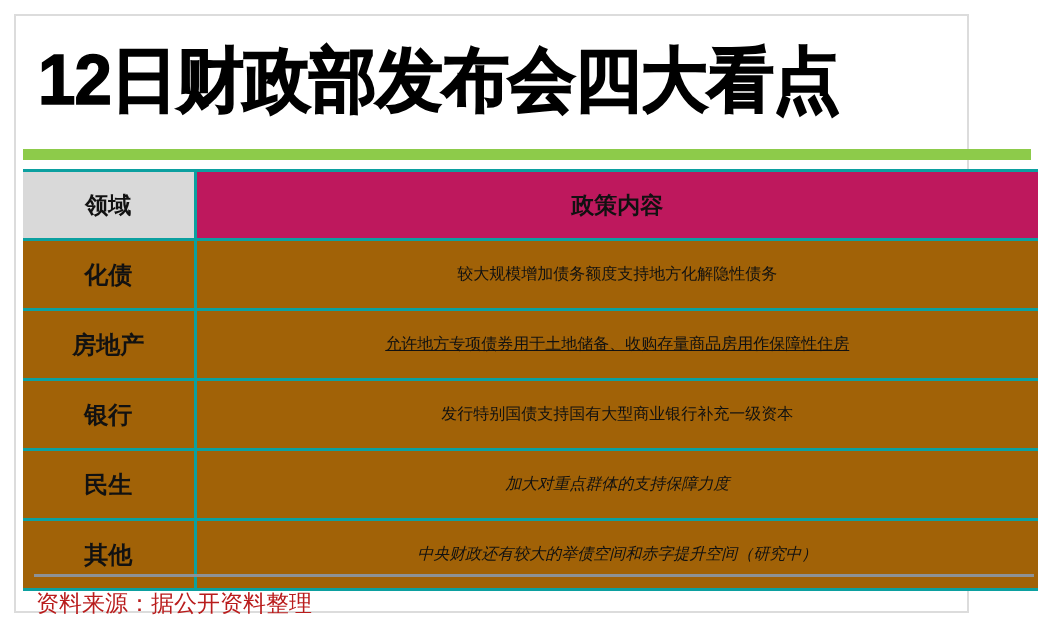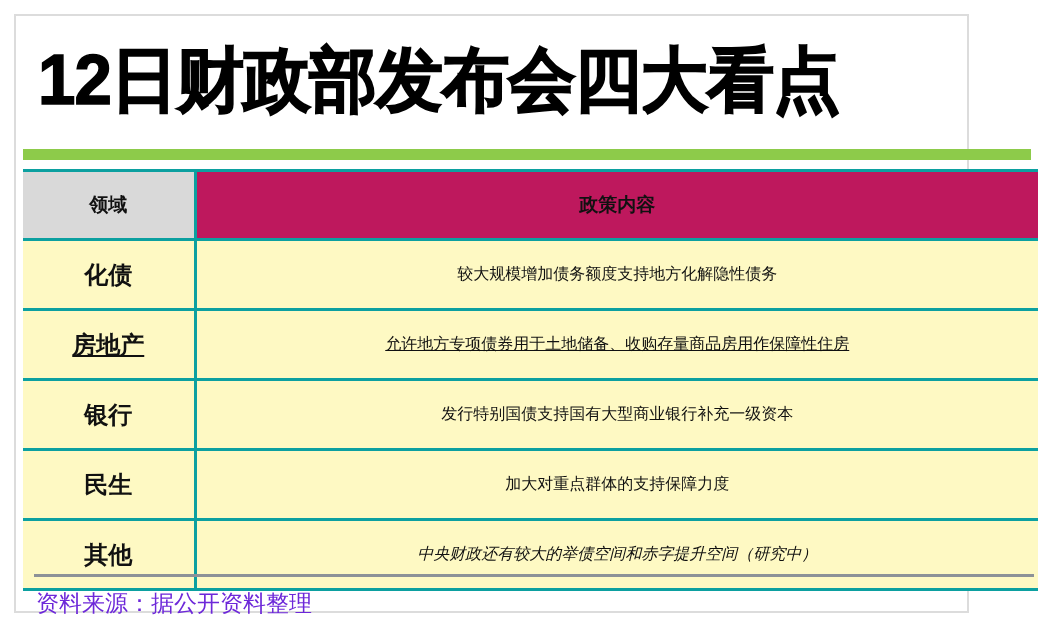--- a/index.html
+++ b/index.html
@@ -83,29 +83,29 @@
   }
   table.policy-table th.field-col,
   table.policy-table td.field-col {
     border-right: 3px solid #0ca0a0;
   }
 
   thead th {
     background: #d9d9d9;
     height: 66px;
     border-top: none;
-    font-size: 19px;
+    font-size: 23px;
     font-weight: bold;
     margin-left: 24px;
   }
   thead th.field-col { font-weight: bold; }
 
   tbody td {
     height: 67px;
-    background: #fef9c3;
+    background: #a16207;
   }
   tbody td.field-col {
     font-size: 24px;
     font-weight: bold;
   }
   tbody td.content-col {
     font-size: 16px;
     font-weight: normal;
     padding: 0 6px;
     white-space: nowrap;
@@ -121,21 +121,21 @@
     height: 3px;
     background: #8d9297;
   }
 
   
   #source-note {
     position: absolute;
     left: 20px;
     top: 572px;
     font-size: 23px;
-    color: #6d28d9;
+    color: #b91c1c;
     white-space: nowrap;
   }
 </style>
 </head>
 <body>
 
 <div id="card" style="border-color: rgb(220, 220, 220);">
 
   <div id="title-area">
     <div id="title-text">12日财政部发布会四大看点</div>
@@ -154,30 +154,30 @@
           <th class="field-col" style="border-top-color: rgb(12, 160, 160); border-bottom-color: rgb(12, 160, 160); border-right-color: rgb(12, 160, 160); background: rgb(217, 217, 217);">领域</th>
           <th class="content-col" style="border-top-color: rgb(12, 160, 160); border-bottom-color: rgb(12, 160, 160); background: #be185d;">政策内容</th>
         </tr>
       </thead>
       <tbody>
         <tr>
           <td class="field-col" style="border-top-color: rgb(12, 160, 160); border-bottom-color: rgb(12, 160, 160); border-right-color: rgb(12, 160, 160);">化债</td>
           <td class="content-col" style="border-top-color: rgb(12, 160, 160); border-bottom-color: rgb(12, 160, 160);">较大规模增加债务额度支持地方化解隐性债务</td>
         </tr>
         <tr>
-          <td class="field-col" style="border-top-color: rgb(12, 160, 160); border-bottom-color: rgb(12, 160, 160); border-right-color: rgb(12, 160, 160); text-decoration: underline;">房地产</td>
+          <td class="field-col" style="border-top-color: rgb(12, 160, 160); border-bottom-color: rgb(12, 160, 160); border-right-color: rgb(12, 160, 160);">房地产</td>
           <td class="content-col" style="border-top-color: rgb(12, 160, 160); border-bottom-color: rgb(12, 160, 160); text-decoration: underline;">允许地方专项债券用于土地储备、收购存量商品房用作保障性住房</td>
         </tr>
         <tr>
           <td class="field-col" style="border-top-color: rgb(12, 160, 160); border-bottom-color: rgb(12, 160, 160); border-right-color: rgb(12, 160, 160);">银行</td>
           <td class="content-col" style="border-top-color: rgb(12, 160, 160); border-bottom-color: rgb(12, 160, 160); margin-left: 36px;">发行特别国债支持国有大型商业银行补充一级资本</td>
         </tr>
         <tr>
           <td class="field-col" style="border-top-color: rgb(12, 160, 160); border-bottom-color: rgb(12, 160, 160); border-right-color: rgb(12, 160, 160);">民生</td>
-          <td class="content-col" style="border-top-color: rgb(12, 160, 160); border-bottom-color: rgb(12, 160, 160);">加大对重点群体的支持保障力度</td>
+          <td class="content-col" style="border-top-color: rgb(12, 160, 160); border-bottom-color: rgb(12, 160, 160); font-style: italic;">加大对重点群体的支持保障力度</td>
         </tr>
         <tr>
           <td class="field-col" style="border-top-color: rgb(12, 160, 160); border-bottom-color: rgb(12, 160, 160); border-right-color: rgb(12, 160, 160);">其他</td>
           <td class="content-col" style="border-top-color: rgb(12, 160, 160); border-bottom-color: rgb(12, 160, 160); font-style: italic;">中央财政还有较大的举债空间和赤字提升空间（研究中）</td>
         </tr>
       </tbody>
     </table>
   </div>
 
   <div id="footer-rule" style="background: rgb(141, 146, 151);"></div>

